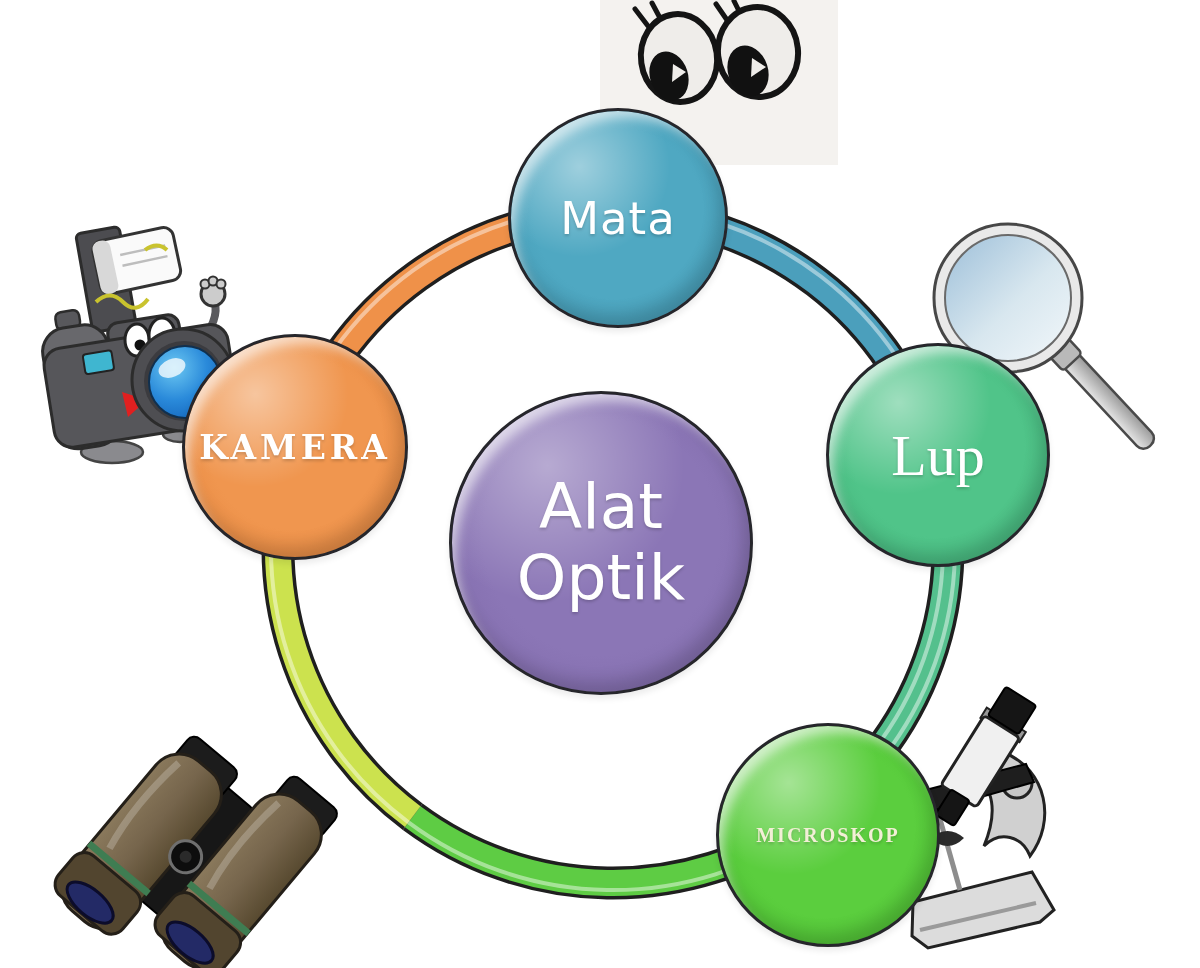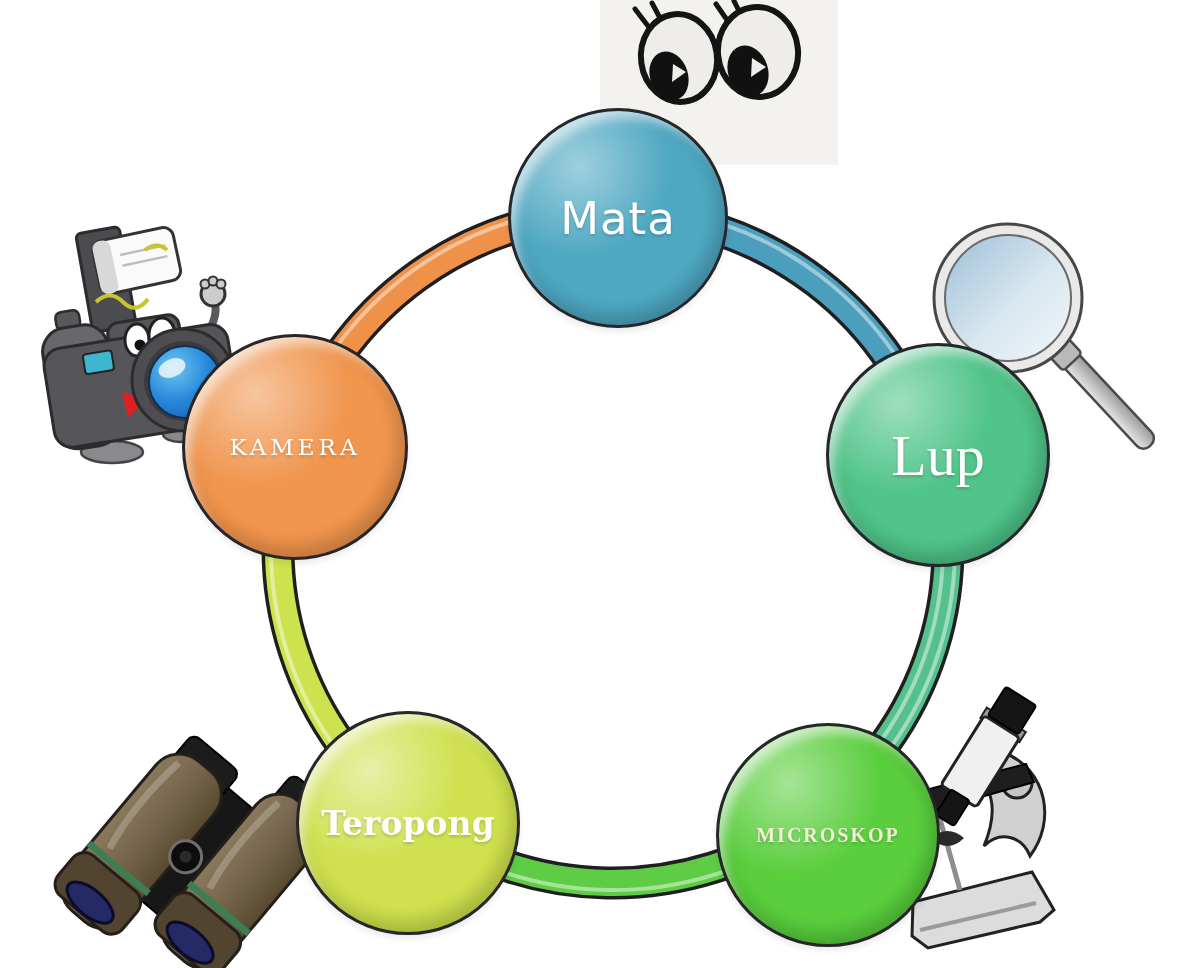--- a/index.html
+++ b/index.html
@@ -35,22 +35,22 @@
     font-size:20px;letter-spacing:2px;color:#f2efd6;}
   .node-teropong{left:296px;top:711px;width:224px;height:224px;
     background:
       radial-gradient(circle at 32% 26%, rgba(255,255,255,.5), rgba(255,255,255,0) 42%),
       radial-gradient(circle at 50% 48%, #cfe14f 55%, #bccf3b 100%);}
   .node-teropong .lbl{font-family:"DejaVu Serif",serif;font-weight:bold;font-size:33px;}
   .node-kamera{left:182px;top:334px;width:226px;height:226px;
     background:
       radial-gradient(circle at 32% 26%, rgba(255,255,255,.45), rgba(255,255,255,0) 42%),
       radial-gradient(circle at 50% 48%, #f0964f 55%, #e0823a 100%);}
-  .node-kamera .lbl{font-family:"DejaVu Serif",serif;font-weight:normal;
-    font-size:23px;letter-spacing:4px;}
+  .node-kamera .lbl{font-family:"DejaVu Serif",serif;font-weight:bold;
+    font-size:33px;letter-spacing:4px;}
   .node-center{left:449px;top:391px;width:304px;height:304px;
     background:
       radial-gradient(circle at 32% 24%, rgba(255,255,255,.38), rgba(255,255,255,0) 45%),
       radial-gradient(circle at 50% 48%, #8b76b6 55%, #7c66a6 100%);}
   .node-center .lbl{font-size:63px;line-height:1.12;}
 </style>
 </head>
 <body>
 
 <div class="stage">
@@ -203,34 +203,37 @@
       <g transform="rotate(32 980 760)">
         <rect x="958" y="712" width="46" height="12" fill="#999999" stroke="#222222" stroke-width="2"></rect>
         <rect x="960" y="720" width="42" height="82" rx="4" fill="#f0f0f0" stroke="#222222" stroke-width="3"></rect>
         <rect x="963" y="684" width="36" height="34" rx="3" fill="#151515" stroke="#000000" stroke-width="2"></rect>
         <rect x="971" y="800" width="22" height="30" rx="3" fill="#151515" stroke="#000000" stroke-width="2"></rect>
       </g>
       <path d="M930 838 q18 -14 34 0 q-16 16 -34 0 Z" fill="#2a2a2a"></path>
     </g>
   </svg>
 
+  <div class="node node-center">
+    <div class="lbl">
+      <div>Alat</div>
+      <div>Optik</div>
+    </div>
+  </div>
 
   <div class="node node-mata">
     <span class="lbl">Mata</span>
   </div>
 
   <div class="node node-lup">
     <span class="lbl">Lup</span>
   </div>
 
   <div class="node node-mikroskop">
     <span class="lbl">MICROSKOP</span>
   </div>
 
-  <div class="node node-teropong">
-    <span class="lbl">Teropong</span>
-  </div>
 
   <div class="node node-kamera">
     <span class="lbl">KAMERA</span>
   </div>
 
 </div>
 
 </body></html>

